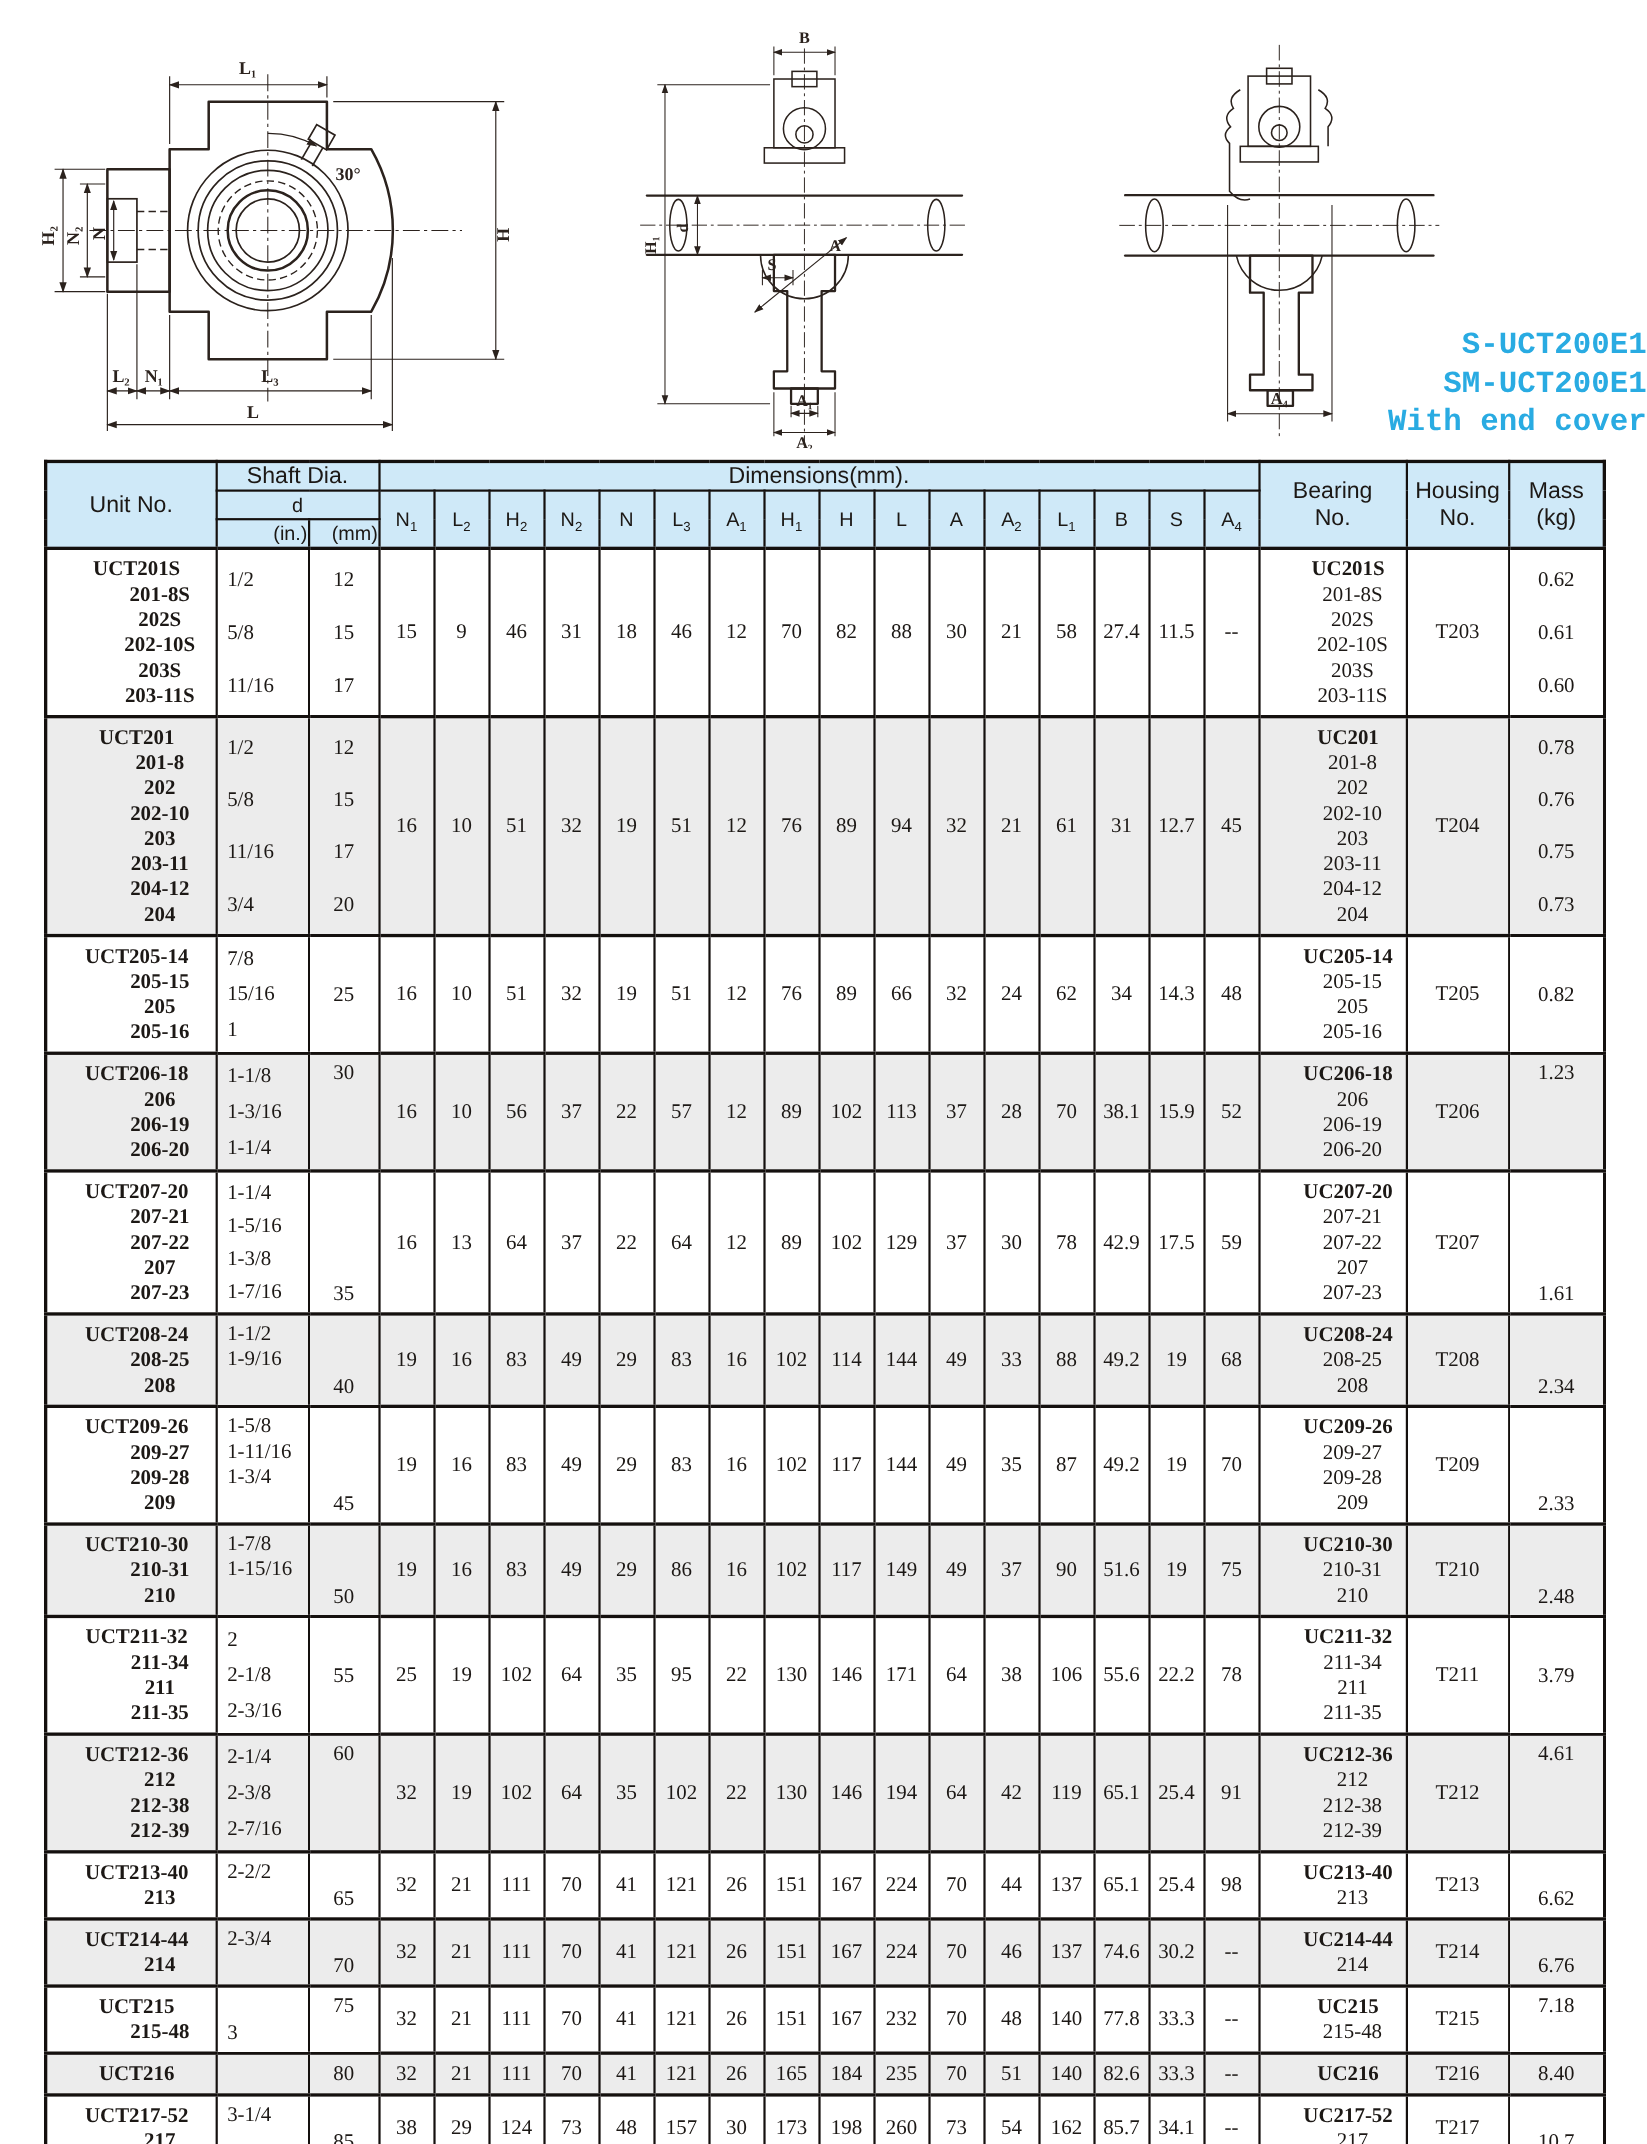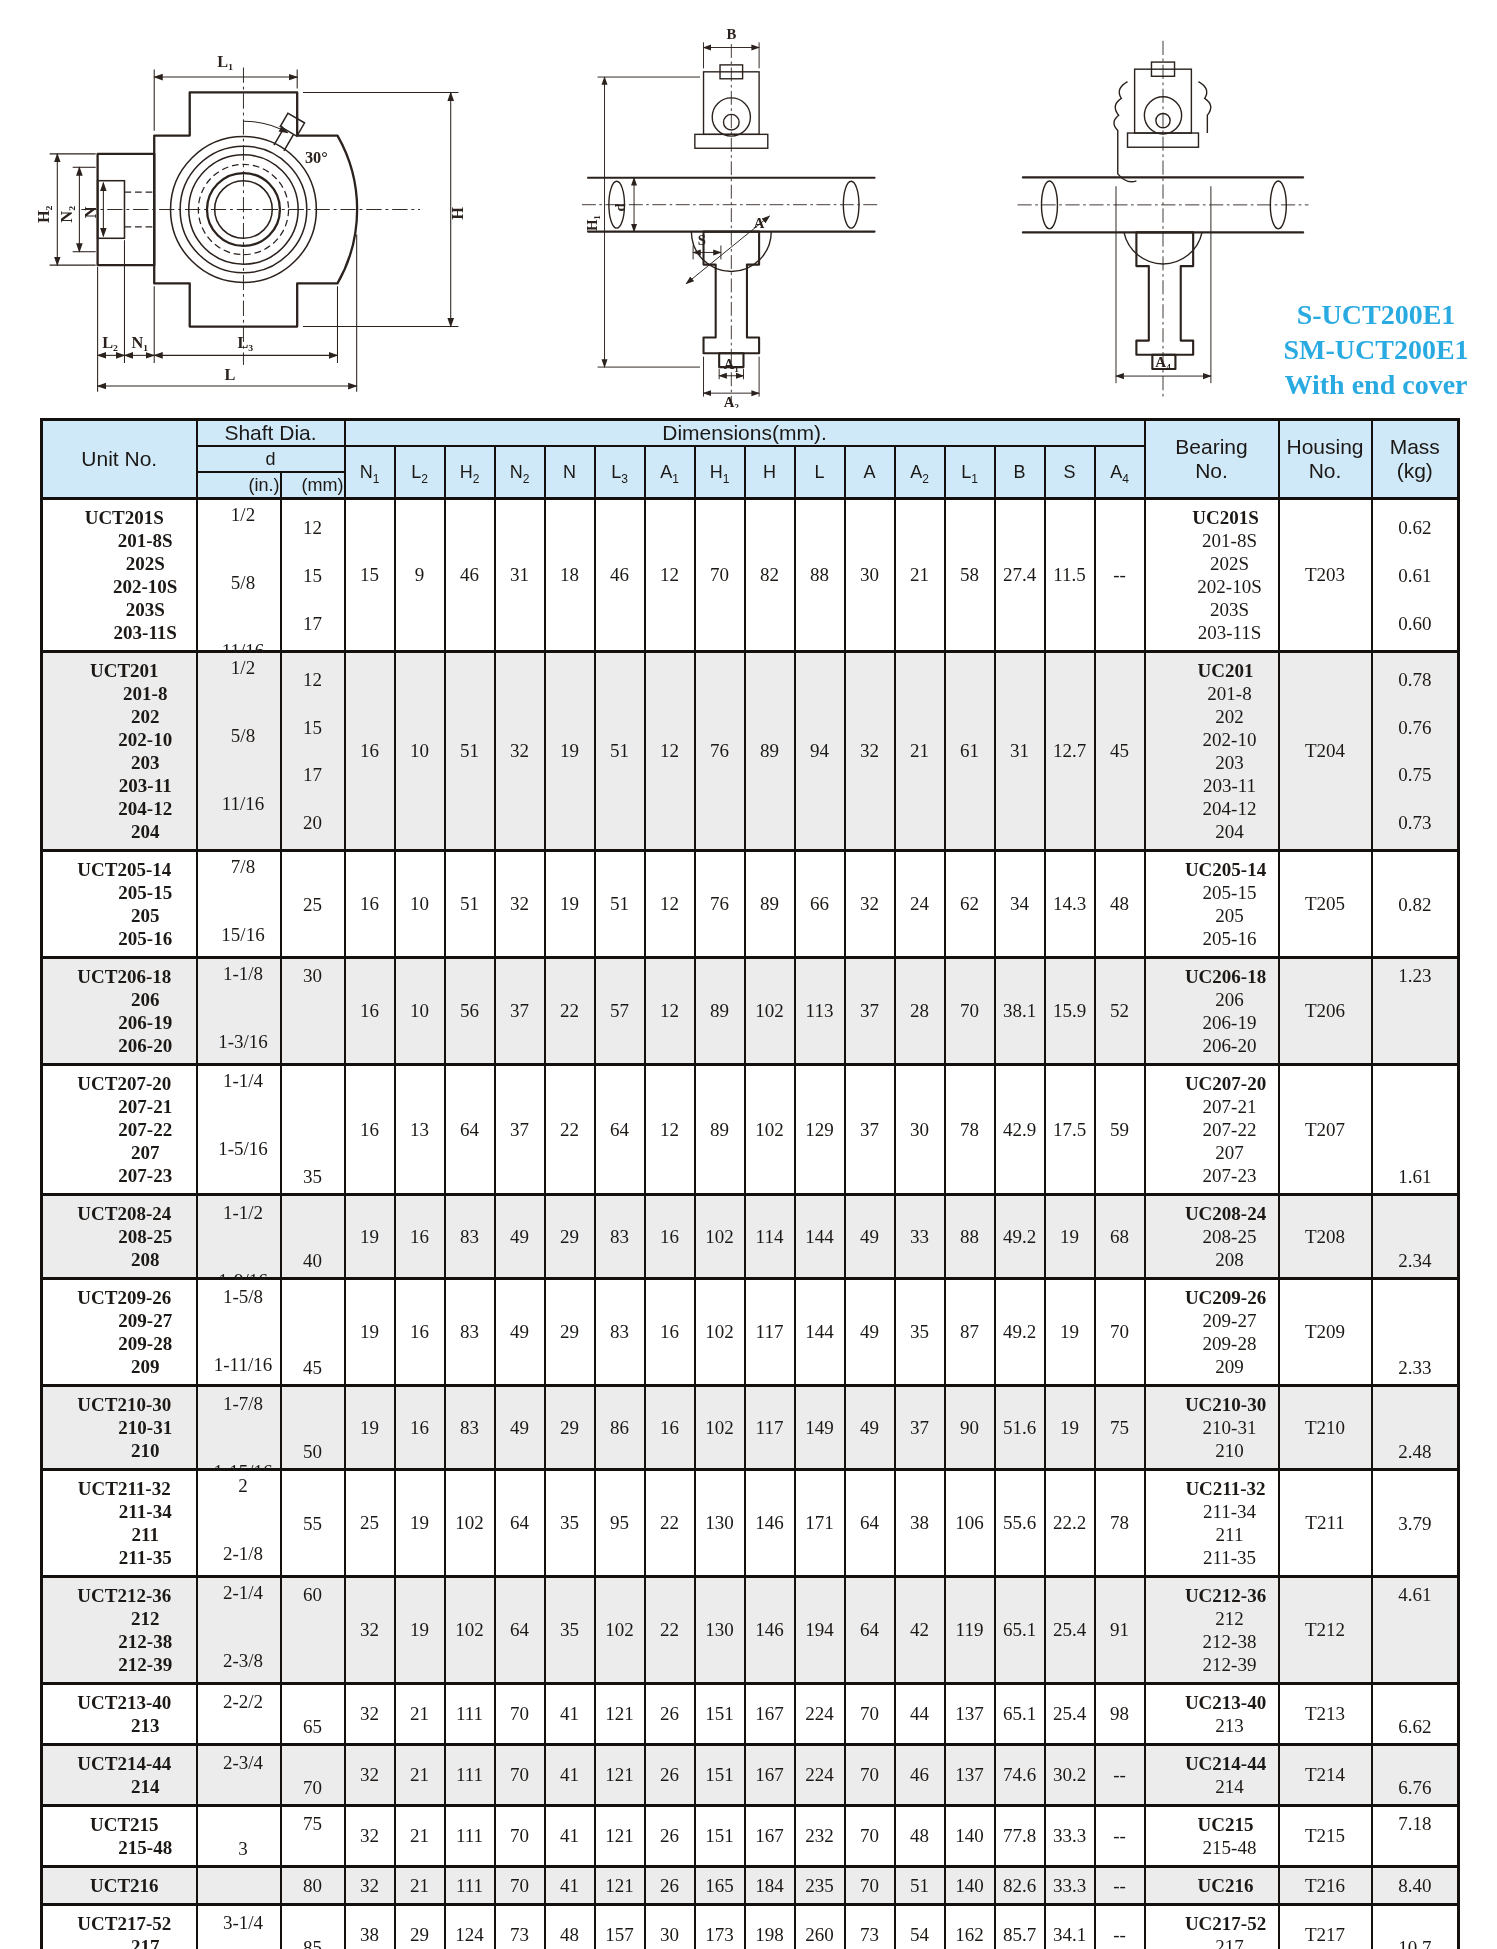--- a/index.html
+++ b/index.html
@@ -10,22 +10,22 @@
   
   .drawings{position:absolute;left:0;top:0;width:1497px;height:418px;}
   svg.draw{position:absolute;}
   .ln{stroke:#2b221d;stroke-width:2.4;fill:none;stroke-linejoin:round;stroke-linecap:round;}
   .ln2{stroke:#2b221d;stroke-width:1.6;fill:none;}
   .dim{stroke:#2b221d;stroke-width:1.1;fill:none;}
   .cl{stroke:#2b221d;stroke-width:1;fill:none;stroke-dasharray:16 4 3 4;}
   .dsh{stroke:#2b221d;stroke-width:1.3;fill:none;stroke-dasharray:7 4;}
   text.dlab{font-family:"Liberation Serif",serif;font-size:17px;font-weight:bold;fill:#2b221d;text-anchor:middle;}
   .cyan{
-    position:absolute;color:#29abe2;font-family:Liberation Serif, serif;
-    font-weight:bold;text-align:center;white-space:pre-line;
+    position:absolute;color:#29abe2;font-family:Liberation Mono, monospace;
+    font-weight:bold;text-align:right;white-space:pre-line;
   }
   #type-label{left:828px;top:332px;width:244px;font-size:29px;line-height:33px;}
   #cover-label{left:1255px;top:297px;width:242px;font-size:28px;line-height:35px;}
   
   table.spec{
     position:absolute;left:40px;top:418px;width:1417px;
     border-collapse:collapse;table-layout:fixed;background:#fff;
     border:3px solid #14100e;
   }
   .spec th,.spec td{border:2px solid #14100e;padding:0;}
@@ -49,21 +49,21 @@
   td.cBearing{text-align:left;font-size:18px;padding:5px 0;}
   .b-first{padding-left:28px;font-weight:bold;}
   .b-cont{padding-left:36px;}
   td.cPos{position:relative;}
   .vfill{position:absolute;left:0;top:0;right:0;bottom:0;display:flex;flex-direction:column;align-items:center;}
   .vfill>div{line-height:23px;}
   .p-top{justify-content:flex-start;padding-top:5px;}
   .p-bottom{justify-content:flex-end;padding-bottom:5px;}
   .p-center{justify-content:center;}
   .p-spread{justify-content:space-around;padding:3px 0;}
-  .al-left{align-items:center;padding-left:9px;gap:45px;}
+  .al-left{align-items:flex-start;padding-left:9px;}
   td.cDim{font-size:19px;}
   td.cHousing{font-size:18px;margin-top:11px;}
 </style>
 </head>
 <body>
 
 <div class="drawings">
 
   <svg class="draw" style="left:28px;top:8px;" width="500" height="403" viewBox="0 0 520 420">
     <defs>

